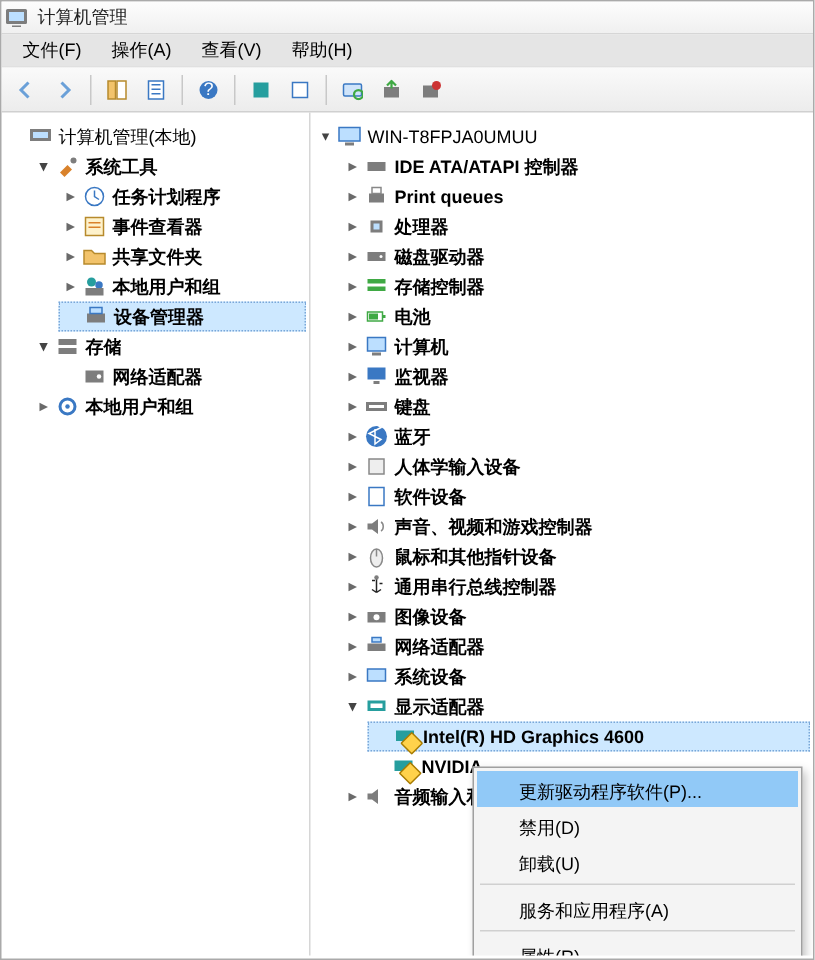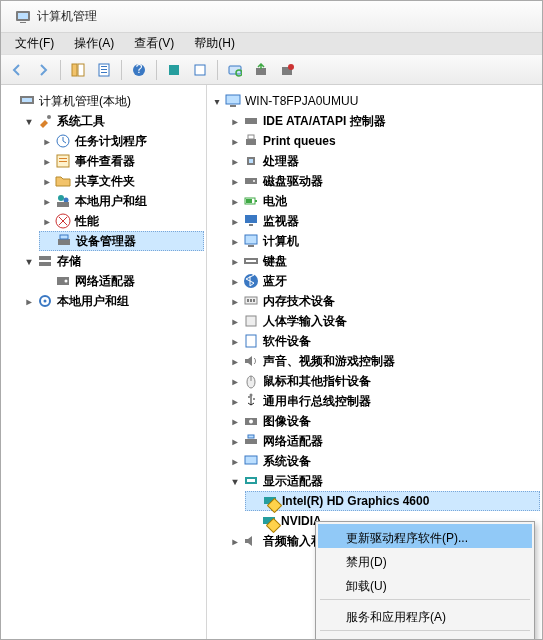--- a/index.html
+++ b/index.html
@@ -1,18 +1,18 @@
 <!DOCTYPE html>
 <html><head>
 <meta charset="utf-8">
 <style>
 * { box-sizing: border-box; margin: 0; padding: 0; font-family: "Microsoft YaHei", "Segoe UI", Tahoma, sans-serif; font-size: 12px; }
 body { background: #fff; width: 543px; height: 640px; overflow: hidden; border: 1px solid #aaa; }
 
-.titlebar { height: 32px; display: flex; align-items: center; padding: 0 14px; background: linear-gradient(#fdfdfd,#f0f0f0); border-bottom: 1px solid #d6d6d6; }
+.titlebar { height: 22px; display: flex; align-items: center; padding: 0 2px; background: linear-gradient(#fdfdfd,#f0f0f0); border-bottom: 1px solid #d6d6d6; }
 .titlebar .ticon { width: 16px; height: 16px; margin-right: 6px; }
 .titlebar .ttxt { color: #222; }
 
 .menubar { height: 22px; display: flex; align-items: center; padding: 0 4px; background: #e5e5e5; border-bottom: 1px solid #e0e0e0; }
 .menubar span { padding: 2px 10px; cursor: default; }
 
 .toolbar { height: 30px; display: flex; align-items: center; padding: 0 4px; gap: 2px; background: linear-gradient(#fafafa,#ececec); border-bottom: 1px solid #d0d0d0; }
 .tool { width: 24px; height: 24px; display:flex; align-items:center; justify-content:center; border:1px solid transparent; border-radius:2px; }
 .tsep { width:1px; height:20px; background:#c8c8c8; margin:0 3px; }
 
@@ -198,32 +198,20 @@
                       <svg viewBox="0 0 16 16">
                         <circle cx="6" cy="5" r="3" class="ic-teal"></circle>
                         <circle cx="11" cy="7" r="2.5" class="ic-blue"></circle>
                         <rect x="2" y="9" width="12" height="5" class="ic-gray"></rect>
                       </svg>
                     </span>
                     <span class="nlabel">本地用户和组</span>
                   </div>
                 </li>
               <li>
-                  <div class="node">
-                    <span class="exp closed"></span>
-                    <span class="nicon">
-                      <svg viewBox="0 0 16 16">
-                        <circle cx="8" cy="8" r="7" fill="#fff" stroke="#c33"></circle>
-                        <path d="M4 4l8 8M12 4l-8 8" stroke="#c33"></path>
-                      </svg>
-                    </span>
-                    <span class="nlabel">性能</span>
-                  </div>
-                </li>
-              <li>
                   <div class="node selected">
                     <span class="exp none"></span>
                     <span class="nicon">
                       <svg viewBox="0 0 16 16">
                         <rect x="2" y="6" width="12" height="6" class="ic-gray"></rect>
                         <rect x="4" y="2" width="8" height="4" fill="#bcdfff" stroke="#3a78c3"></rect>
                       </svg>
                     </span>
                     <span class="nlabel">设备管理器</span>
                   </div>
@@ -332,88 +320,86 @@
                   </svg>
                 </span>
                 <span class="nlabel">磁盘驱动器</span>
               </div>
             </li>
           <li>
               <div class="node">
                 <span class="exp closed"></span>
                 <span class="nicon">
                   <svg viewBox="0 0 16 16">
+                    <rect x="2" y="3" width="12" height="3" class="ic-green"></rect>
+                    <rect x="2" y="8" width="12" height="3" class="ic-green"></rect>
+                  </svg>
+                </span>
+                <span class="nlabel">存储控制器</span>
+              </div>
+            </li>
+          <li>
+              <div class="node">
+                <span class="exp closed"></span>
+                <span class="nicon">
+                  <svg viewBox="0 0 16 16">
                     <rect x="2" y="5" width="10" height="6" fill="#fff" stroke="#3fa944"></rect>
                     <rect x="12" y="7" width="2" height="2" class="ic-green"></rect>
                     <rect x="3" y="6" width="6" height="4" class="ic-green"></rect>
                   </svg>
                 </span>
                 <span class="nlabel">电池</span>
               </div>
             </li>
           <li>
               <div class="node">
                 <span class="exp closed"></span>
                 <span class="nicon">
                   <svg viewBox="0 0 16 16">
+                    <rect x="2" y="2" width="12" height="9" fill="#bcdfff" stroke="#3a78c3"></rect>
+                    <rect x="5" y="12" width="6" height="2" class="ic-gray"></rect>
+                  </svg>
+                </span>
+                <span class="nlabel">计算机</span>
+              </div>
+            </li>
+          <li>
+              <div class="node">
+                <span class="exp closed"></span>
+                <span class="nicon">
+                  <svg viewBox="0 0 16 16">
                     <rect x="2" y="2" width="12" height="8" fill="#3a78c3"></rect>
                     <rect x="6" y="11" width="4" height="2" class="ic-gray"></rect>
                   </svg>
                 </span>
                 <span class="nlabel">监视器</span>
               </div>
             </li>
           <li>
               <div class="node">
                 <span class="exp closed"></span>
                 <span class="nicon">
                   <svg viewBox="0 0 16 16">
-                    <rect x="2" y="2" width="12" height="9" fill="#bcdfff" stroke="#3a78c3"></rect>
-                    <rect x="5" y="12" width="6" height="2" class="ic-gray"></rect>
-                  </svg>
-                </span>
-                <span class="nlabel">计算机</span>
-              </div>
-            </li>
-          <li>
-              <div class="node">
-                <span class="exp closed"></span>
-                <span class="nicon">
-                  <svg viewBox="0 0 16 16">
                     <rect x="1" y="5" width="14" height="6" class="ic-gray"></rect>
                     <rect x="3" y="7" width="10" height="2" fill="#fff"></rect>
                   </svg>
                 </span>
                 <span class="nlabel">键盘</span>
               </div>
             </li>
           <li>
               <div class="node">
                 <span class="exp closed"></span>
                 <span class="nicon">
                   <svg viewBox="0 0 16 16">
                     <circle cx="8" cy="8" r="7" class="ic-blue"></circle>
                     <path d="M7 3v10l4-3-8-4 8-4-4-3" stroke="#fff" fill="none" stroke-width="1"></path>
                   </svg>
                 </span>
                 <span class="nlabel">蓝牙</span>
-              </div>
-            </li>
-          <li>
-              <div class="node">
-                <span class="exp closed"></span>
-                <span class="nicon">
-                  <svg viewBox="0 0 16 16">
-                    <rect x="2" y="4" width="12" height="7" fill="#eee" stroke="#888"></rect>
-                    <rect x="4" y="6" width="2" height="3" class="ic-gray"></rect>
-                    <rect x="7" y="6" width="2" height="3" class="ic-gray"></rect>
-                    <rect x="10" y="6" width="2" height="3" class="ic-gray"></rect>
-                  </svg>
-                </span>
-                <span class="nlabel">内存技术设备</span>
               </div>
             </li>
           <li>
               <div class="node">
                 <span class="exp closed"></span>
                 <span class="nicon">
                   <svg viewBox="0 0 16 16">
                     <rect x="3" y="3" width="10" height="10" fill="#eee" stroke="#888"></rect>
                   </svg>
                 </span>

